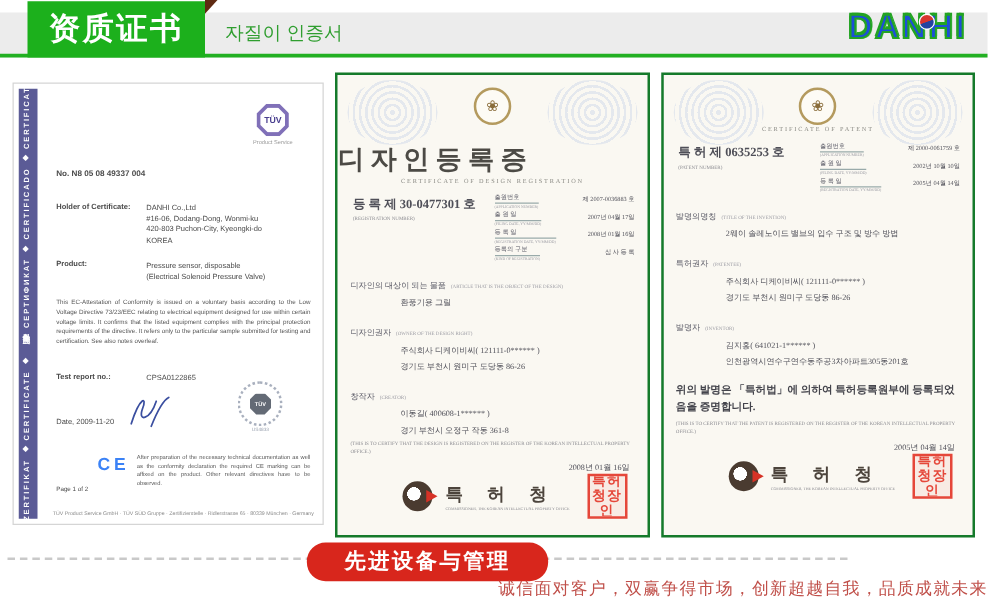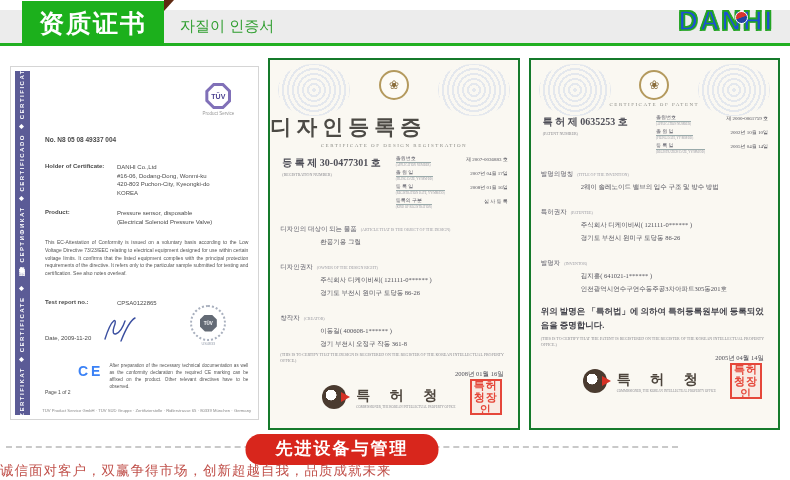--- a/index.html
+++ b/index.html
@@ -107,21 +107,21 @@
           line-height:1.1; display:flex; align-items:center; justify-content:center; text-align:center;
           filter:blur(.4px); overflow:hidden; letter-spacing:1px; }
   .seal span { width:24px; word-break:break-all; }
 
   
   .ribbon-row { position:absolute; top:434px; left:0; width:684px; height:26px; }
   .dash-line { position:absolute; top:12px; left:6px; right:6px; border-top:2px dashed #c9c9c9; }
   .ribbon { position:absolute; left:50%; transform:translateX(-50%); top:0;
             background:#d8261c; color:#fff; font-weight:bold; font-size:17px;
             padding:3px 30px 5px; border-radius:15px; letter-spacing:2px; }
-  .slogan { position:absolute; top:462px; left:0; width:790px; text-align:left;
+  .slogan { position:absolute; top:462px; left:0; width:790px; text-align:right;
             color:#c0504a; font-size:13.5px; letter-spacing:1px; }
 </style>
 </head>
 <body>
 
 <div class="header">
   <div class="header-bar"></div>
   <div class="header-tab">资质证书</div>
   <div class="tab-fold"></div>
   <div class="header-subtitle">자질이 인증서</div>

